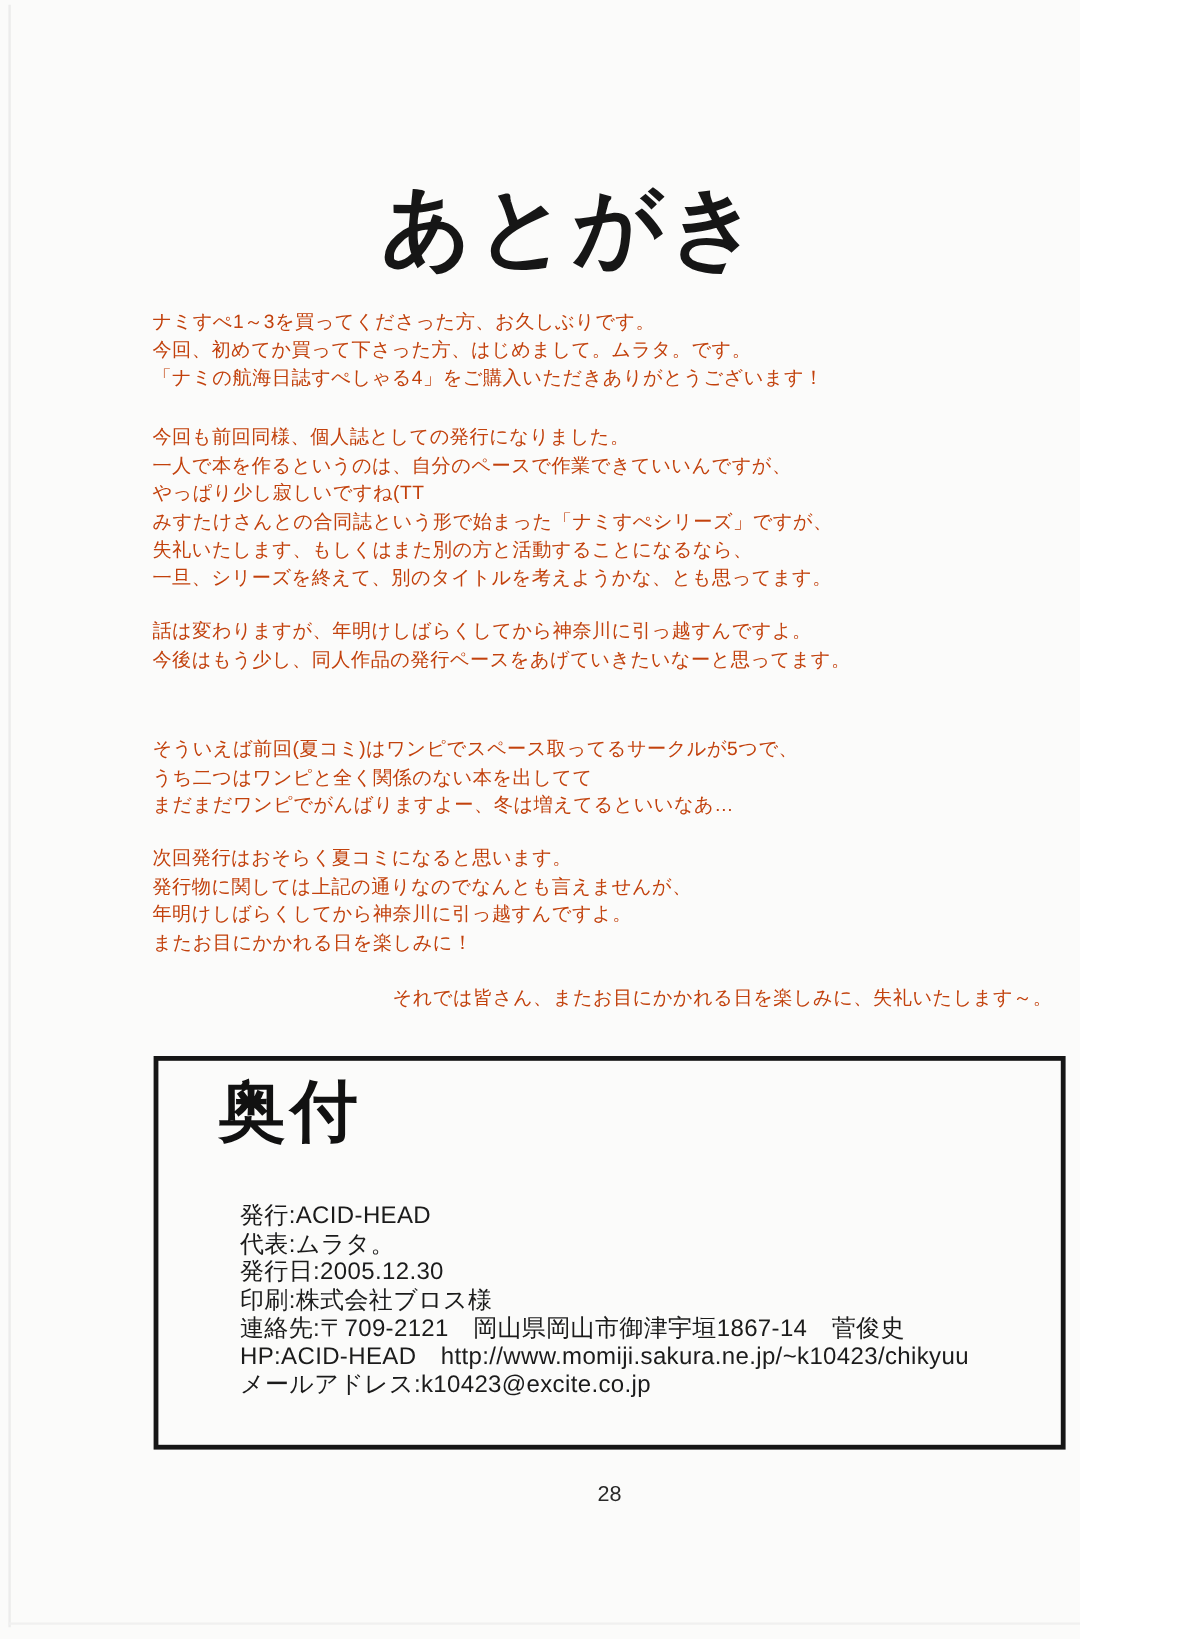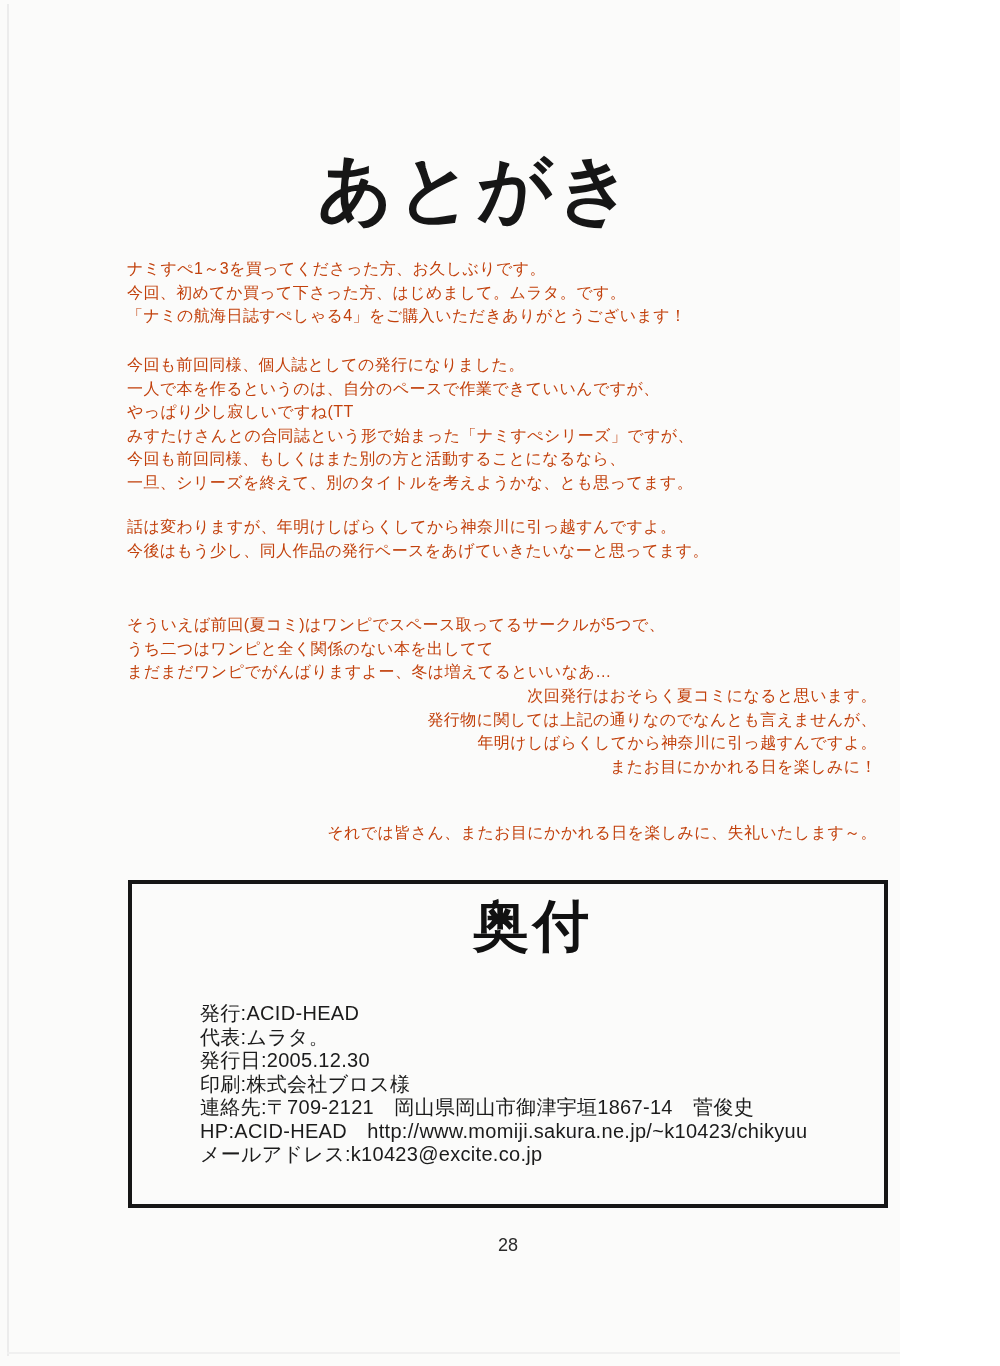--- a/index.html
+++ b/index.html
@@ -37,34 +37,34 @@
     width: 750px;
     font-size: 16px;
     line-height: 23.5px;
     letter-spacing: 0.4px;
     color: #c2410c;
   }
   .p1 { top: 257px; }
   .p2 { top: 353px; }
   .p3 { top: 515px; }
   .p4 { top: 613px; }
-  .p5 { top: 684px; text-align: right; }
+  .p5 { top: 704px; }
   .p6 { top: 821px; text-align: right; }
 
   .colophon-box {
     position: absolute;
     left: 128px; top: 880px;
     width: 760px; height: 328px;
     border: 4px solid #161616;
     box-sizing: border-box;
   }
   .colophon-title {
     margin: 14px 0 0 0;
     padding-left: 50px;
-    text-align: center;
+    text-align: left;
     font-size: 56px;
     font-weight: 900;
     letter-spacing: 4px;
     line-height: 1;
     color: #111111;
   }
   .colophon-lines {
     position: absolute;
     left: 68px; top: 118px;
     font-size: 20px;
@@ -96,21 +96,21 @@
     <div>ナミすぺ1～3を買ってくださった方、お久しぶりです。</div>
     <div>今回、初めてか買って下さった方、はじめまして。ムラタ。です。</div>
     <div>「ナミの航海日誌すぺしゃる4」をご購入いただきありがとうございます！</div>
   </div>
 
   <div class="para p2">
     <div>今回も前回同様、個人誌としての発行になりました。</div>
     <div>一人で本を作るというのは、自分のペースで作業できていいんですが、</div>
     <div>やっぱり少し寂しいですね(TT</div>
     <div>みすたけさんとの合同誌という形で始まった「ナミすぺシリーズ」ですが、</div>
-    <div>今回も前回同様、もしくはまた別の方と活動することになるなら、</div>
+    <div>失礼いたします、もしくはまた別の方と活動することになるなら、</div>
     <div>一旦、シリーズを終えて、別のタイトルを考えようかな、とも思ってます。</div>
   </div>
 
   <div class="para p3">
     <div>話は変わりますが、年明けしばらくしてから神奈川に引っ越すんですよ。</div>
     <div>今後はもう少し、同人作品の発行ペースをあげていきたいなーと思ってます。</div>
   </div>
 
   <div class="para p4">
     <div>そういえば前回(夏コミ)はワンピでスペース取ってるサークルが5つで、</div>

